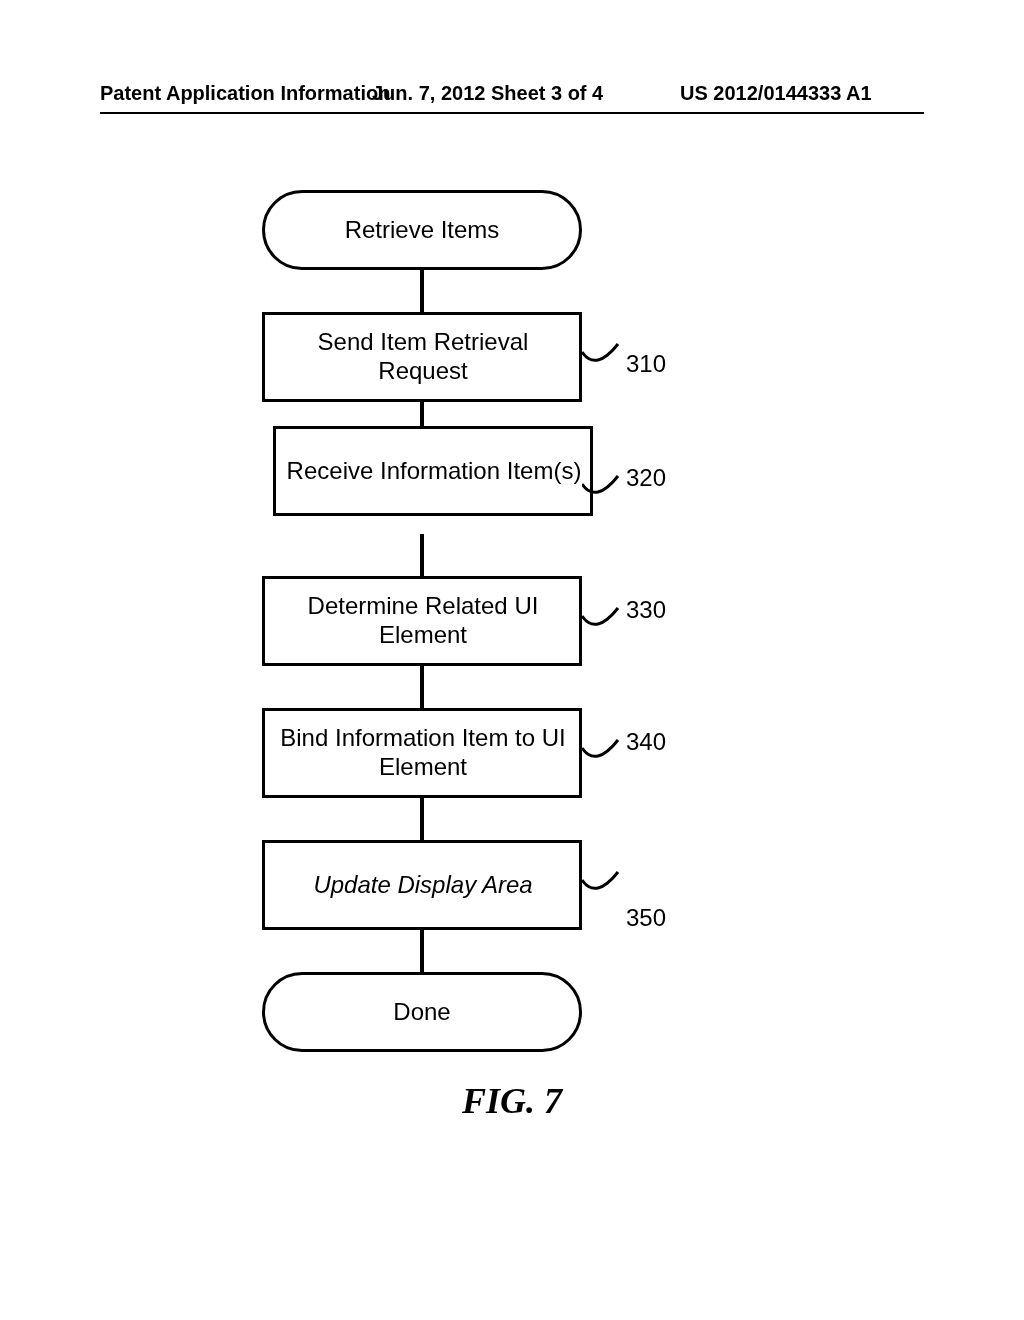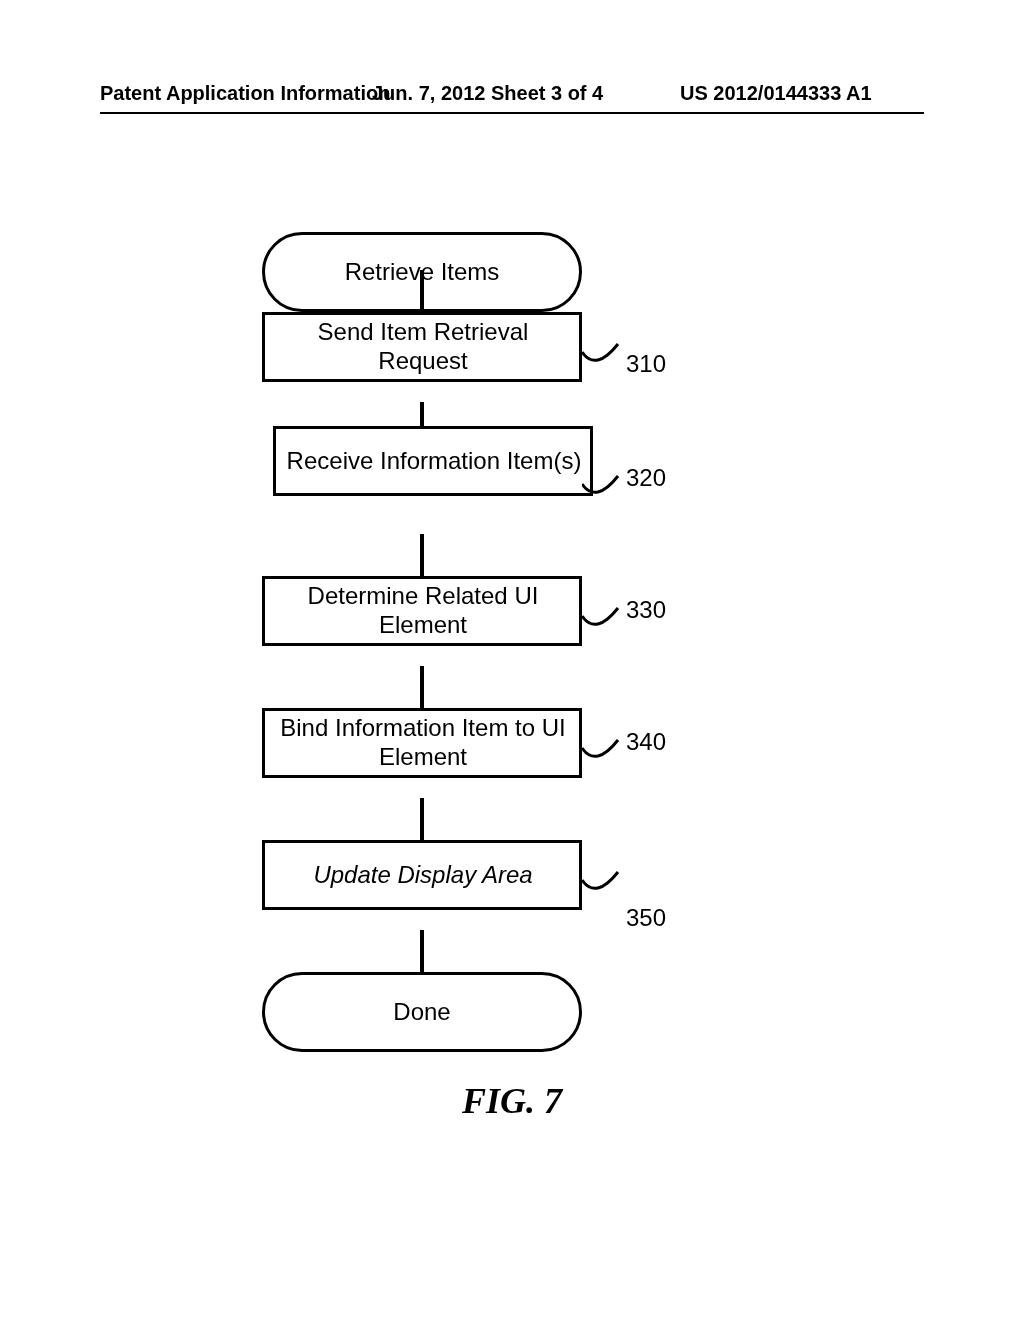--- a/index.html
+++ b/index.html
@@ -65,21 +65,21 @@
     font-size: 24px;
     line-height: 1.2;
     box-sizing: border-box;
     padding: 6px 8px;
   }
   .terminator {
     height: 80px;
     border-radius: 40px;
   }
   .process {
-    height: 70px;
+    height: 90px;
     padding-left: 10px;
   }
 
   .connector {
     position: absolute;
     left: 158px;
     width: 4px;
     background: #000;
   }
 
@@ -112,21 +112,21 @@
 
   <div class="header">
     <span class="left">Patent Application Information</span>
     <span class="center">Jun. 7, 2012  Sheet 3 of 4</span>
     <span class="right">US 2012/0144333 A1</span>
   </div>
   <div class="header-line"></div>
 
   <div class="flow">
 
-    <div class="node terminator" style="top:0px;margin-top:42px;">
+    <div class="node terminator" style="top:0px;">
       <span>Retrieve Items</span>
     </div>
     <div class="connector" style="top:80px; height:42px;"></div>
 
     <div class="node process" style="top:122px;">
       <span>Send Item Retrieval Request</span>
     </div>
     <svg class="ref-curve" style="top:142px; left:320px;" viewBox="0 0 48 38">
       <path d="M0 20 Q14 40 36 12" stroke="#000" stroke-width="3" fill="none"></path>
     </svg>

